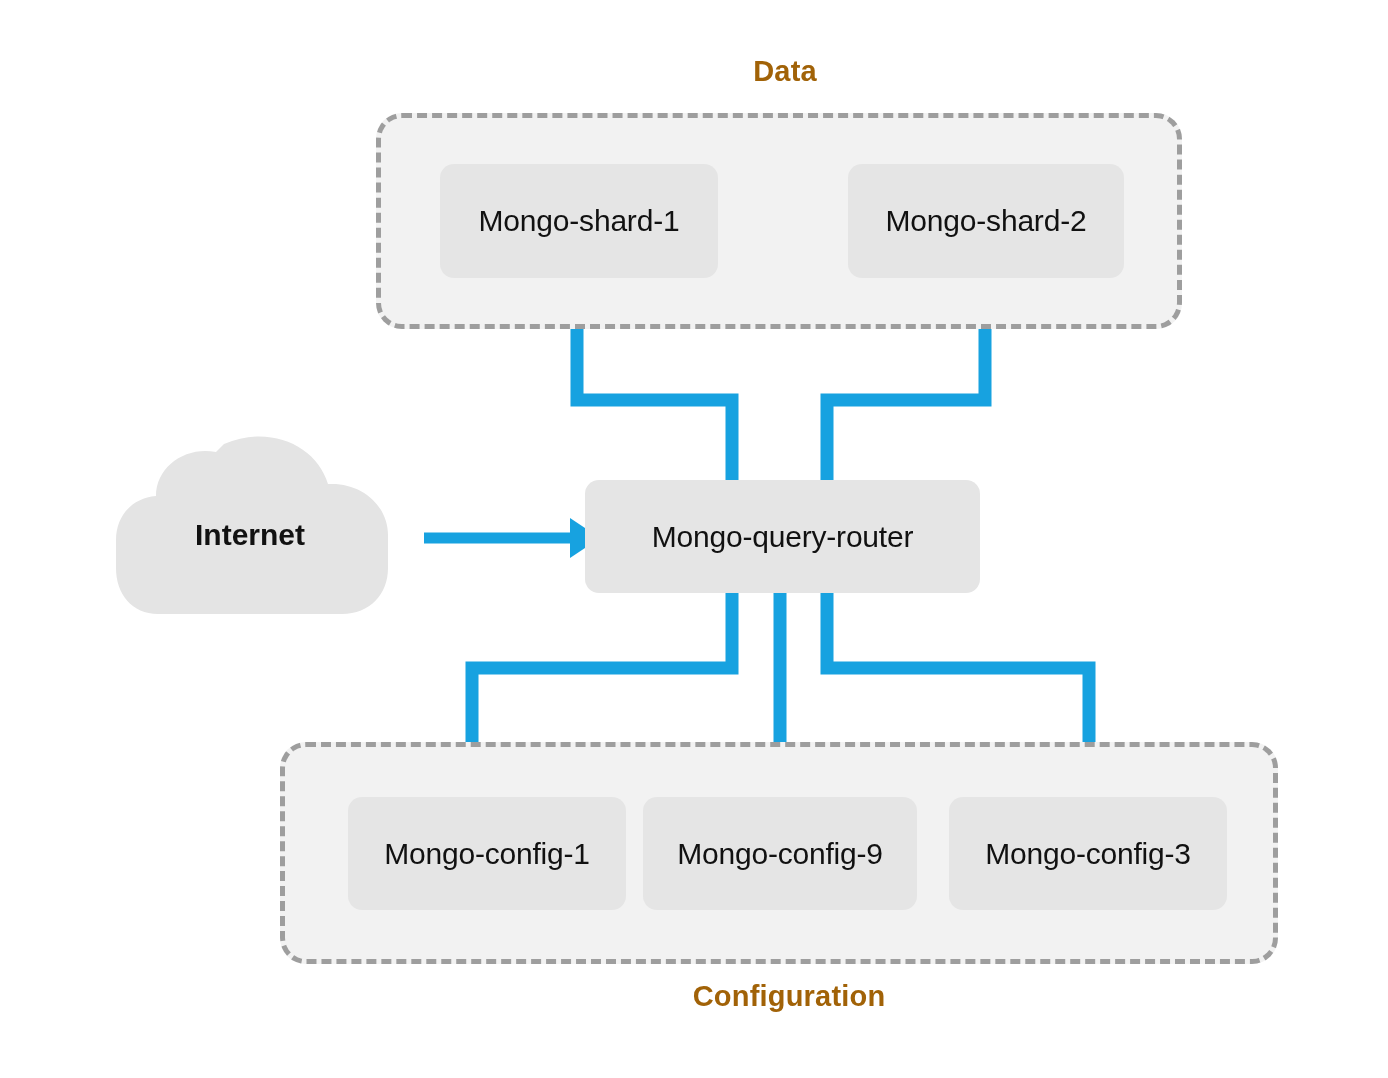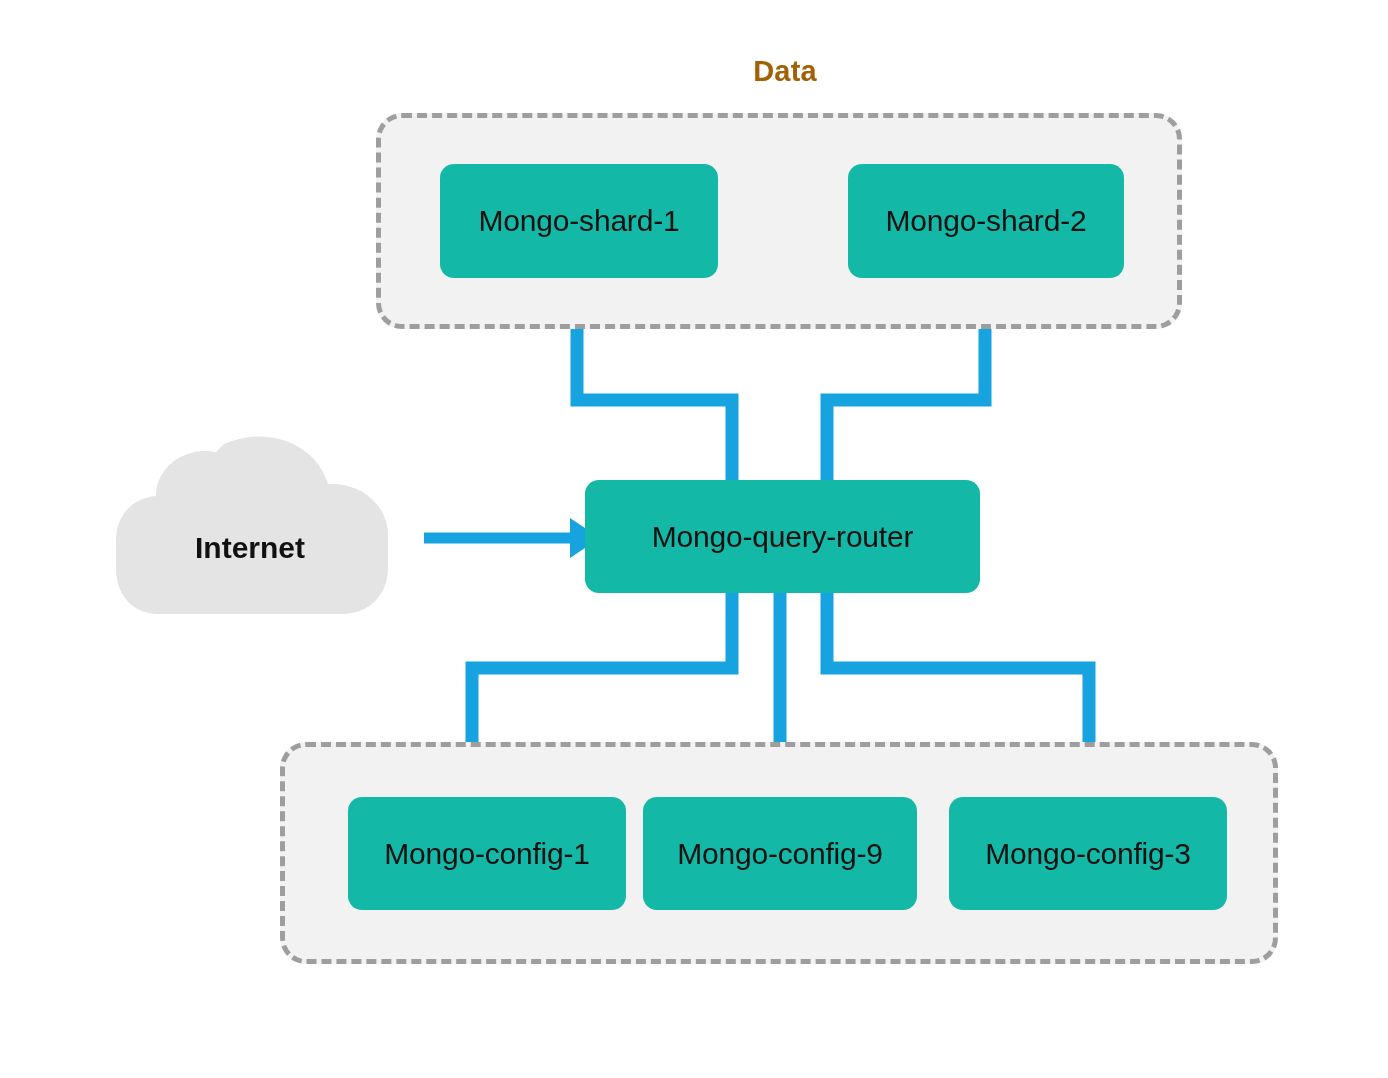--- a/index.html
+++ b/index.html
@@ -37,21 +37,21 @@
     position: absolute;
     font-size: 29px;
     font-weight: 700;
     color: #a16207;
     text-align: center;
     white-space: nowrap;
     letter-spacing: .2px;
   }
   .node {
     position: absolute;
-    background: #14b8a6;
+    background: #e5e5e5;
     border-radius: 14px;
     box-sizing: border-box;
     display: flex;
     align-items: center;
     justify-content: center;
     color: #111111;
     font-size: 30px;
     font-weight: 400;
     white-space: nowrap;
     letter-spacing: -0.2px;
@@ -110,35 +110,36 @@
                C 250 64, 276 88, 276 117
                L 276 150
                C 276 176, 258 196, 230 196
                L 46 196
                C 20 196, 4 176, 4 150
                L 4 122
                C 4 98, 20 80, 44 78
                C 44 48, 74 28, 104 34
                Z" fill="#e4e4e4"></path>
     </svg>
-    <div class="cloud-label" style="left:0px; top:113px; width:276px;">Internet</div>
+    <div class="cloud-label" style="left:0px; top:100px; width:276px;">Internet</div>
   </div>
 
   <div class="node" style="left:585px; top:480px; width:395px; height:113px;">
     <span>Mongo-query-router</span>
   </div>
 
   <div class="group-box" style="left:280px; top:742px; width:998px; height:222px;"></div>
 
   <div class="node" style="left:335px; top:797px; width:278px; height:113px;margin-left:13px;">
     <span>Mongo-config-1</span>
   </div>
 
   <div class="node" style="left:643px; top:797px; width:274px; height:113px;">
     <span>Mongo-config-9</span>
   </div>
 
   <div class="node" style="left:949px; top:797px; width:278px; height:113px;">
     <span>Mongo-config-3</span>
   </div>
 
+  <div class="group-label" style="left:649px; top:980px; width:280px;">Configuration</div>
 
 </div>
 
 </body></html>

